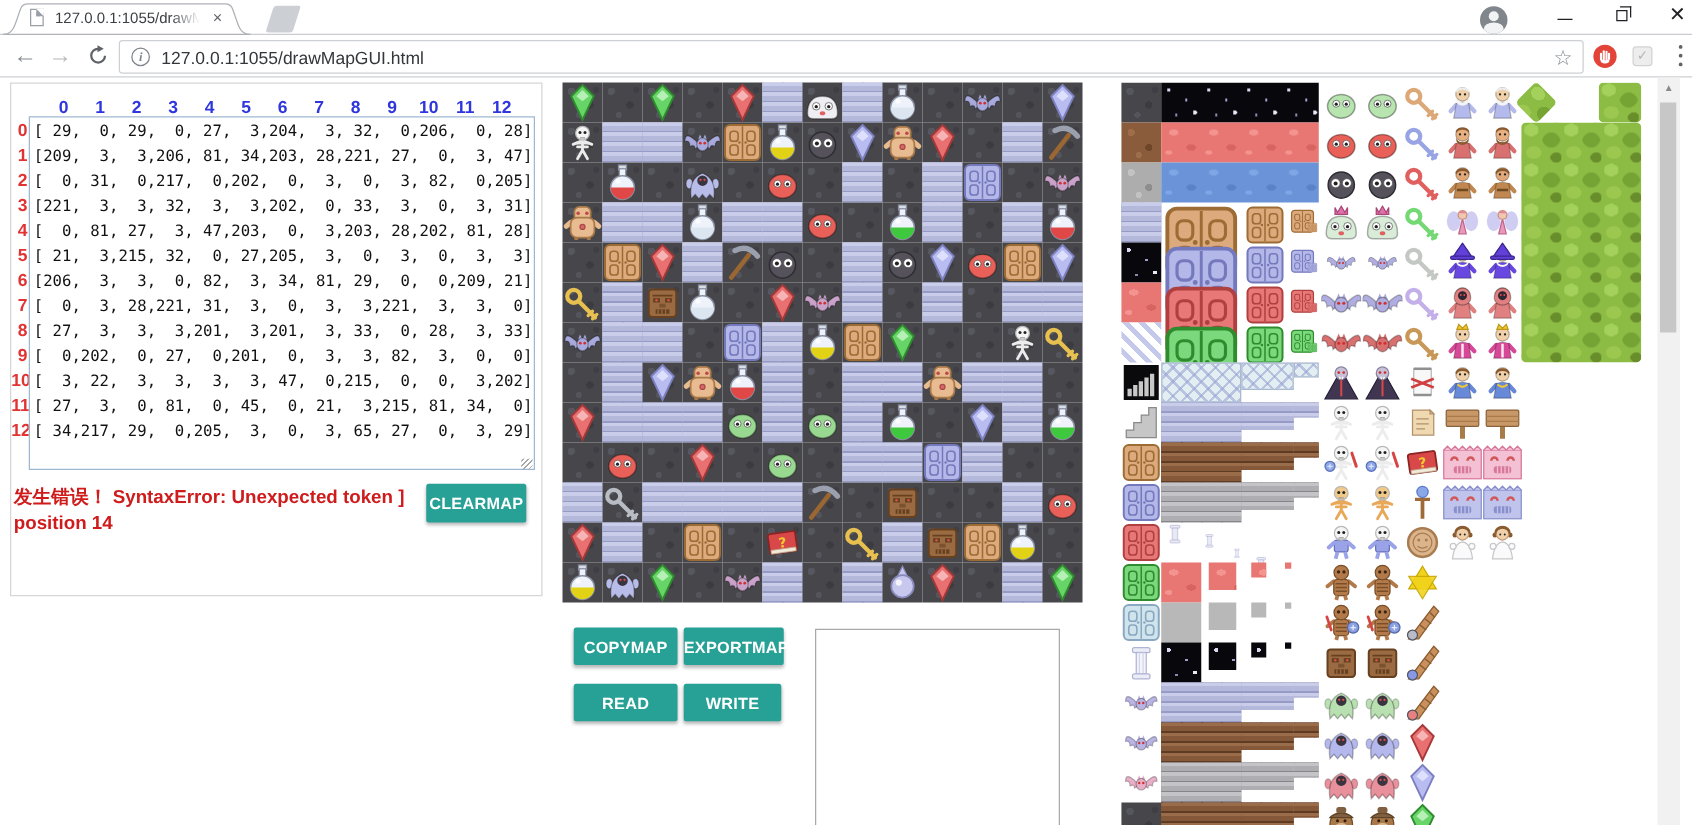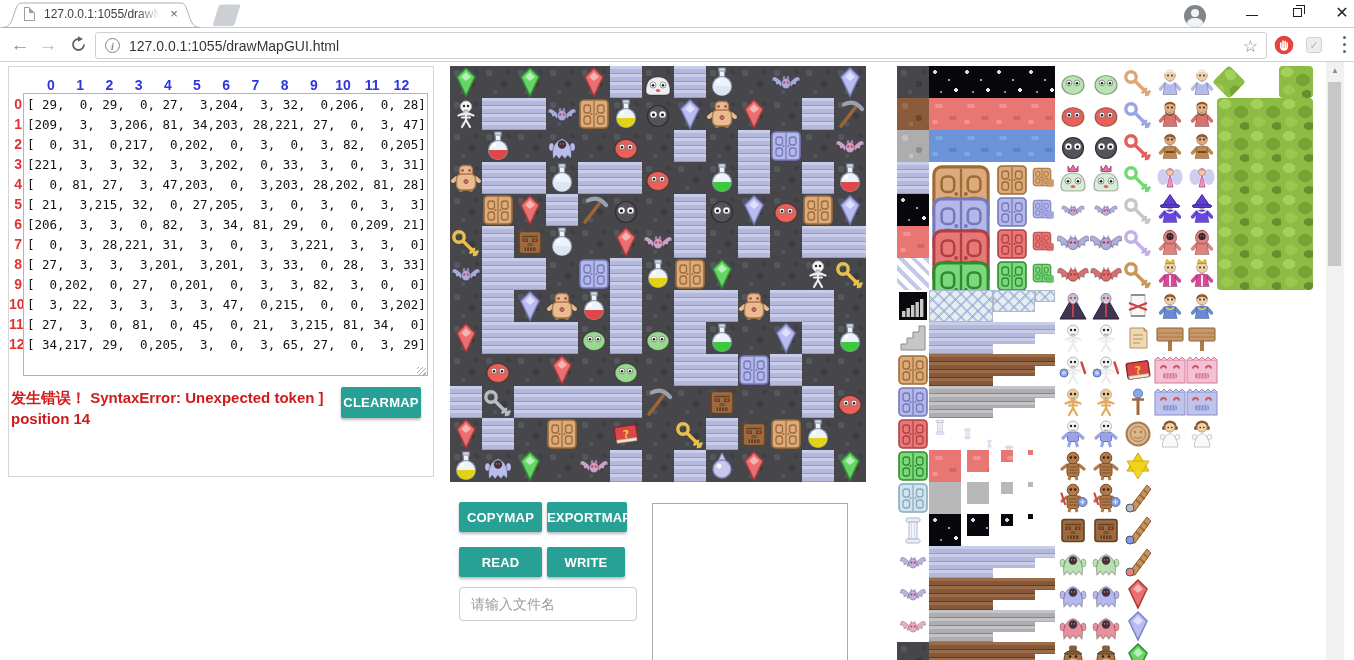--- a/index.html
+++ b/index.html
@@ -1164,21 +1164,20 @@
             <polygon points="16,6 21,11 16,15 11,11" fill="#c4f4c4" opacity=".85"></polygon>
           </svg>
         </div>
       </div>
     </div>
 
   <button class="mbtn bclear">COPYMAP</button>
   <button class="mbtn bexport">EXPORTMAP</button>
   <button class="mbtn bread">READ</button>
   <button class="mbtn bwrite">WRITE</button>
-  <input class="fileinput" placeholder="请输入文件名" style="">
   <textarea class="outbox" style=""></textarea>
 
   <div id="tileset">
       <div class="cell t-dark" style="left: 0px; top: 0px; width: 32px; height: 32px;"></div>
       <div class="cell t-night" style="left: 32px; top: 0px; width: 126px; height: 32px;"></div>
       <div class="cell " style="left: 160px; top: 0px; width: 32px; height: 32px;"><svg viewBox="0 0 32 32" preserveAspectRatio="none" xmlns="http://www.w3.org/2000/svg">
           <ellipse cx="16" cy="19" rx="11" ry="9.5" fill="#b8e4b0" stroke="rgba(0,0,0,.35)" stroke-width="1.2"></ellipse>
           <circle cx="12" cy="17" r="2.8" fill="#fff" stroke="#555" stroke-width=".6"></circle>
           <circle cx="12" cy="17.3" r="1.26" fill="#222"></circle>
           <circle cx="20" cy="17" r="2.8" fill="#fff" stroke="#555" stroke-width=".6"></circle>

